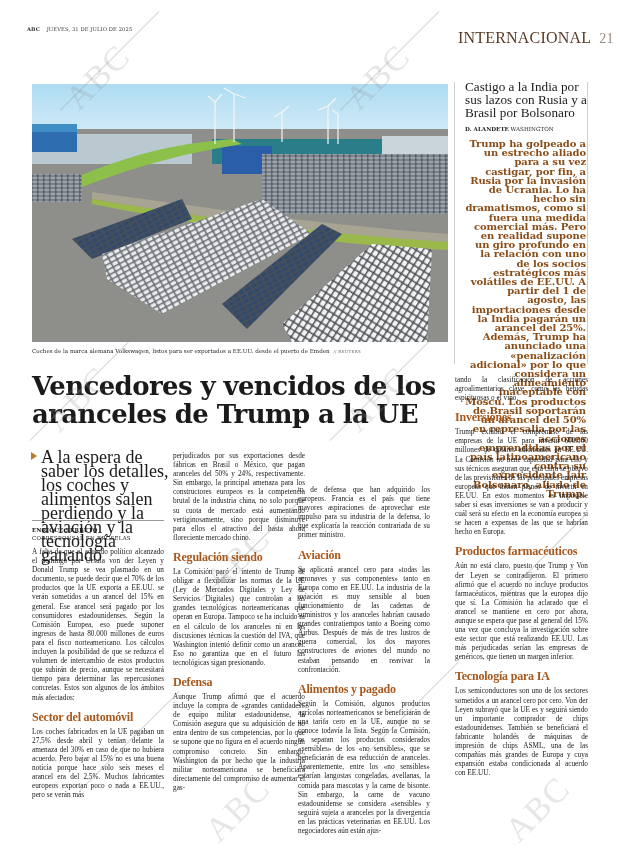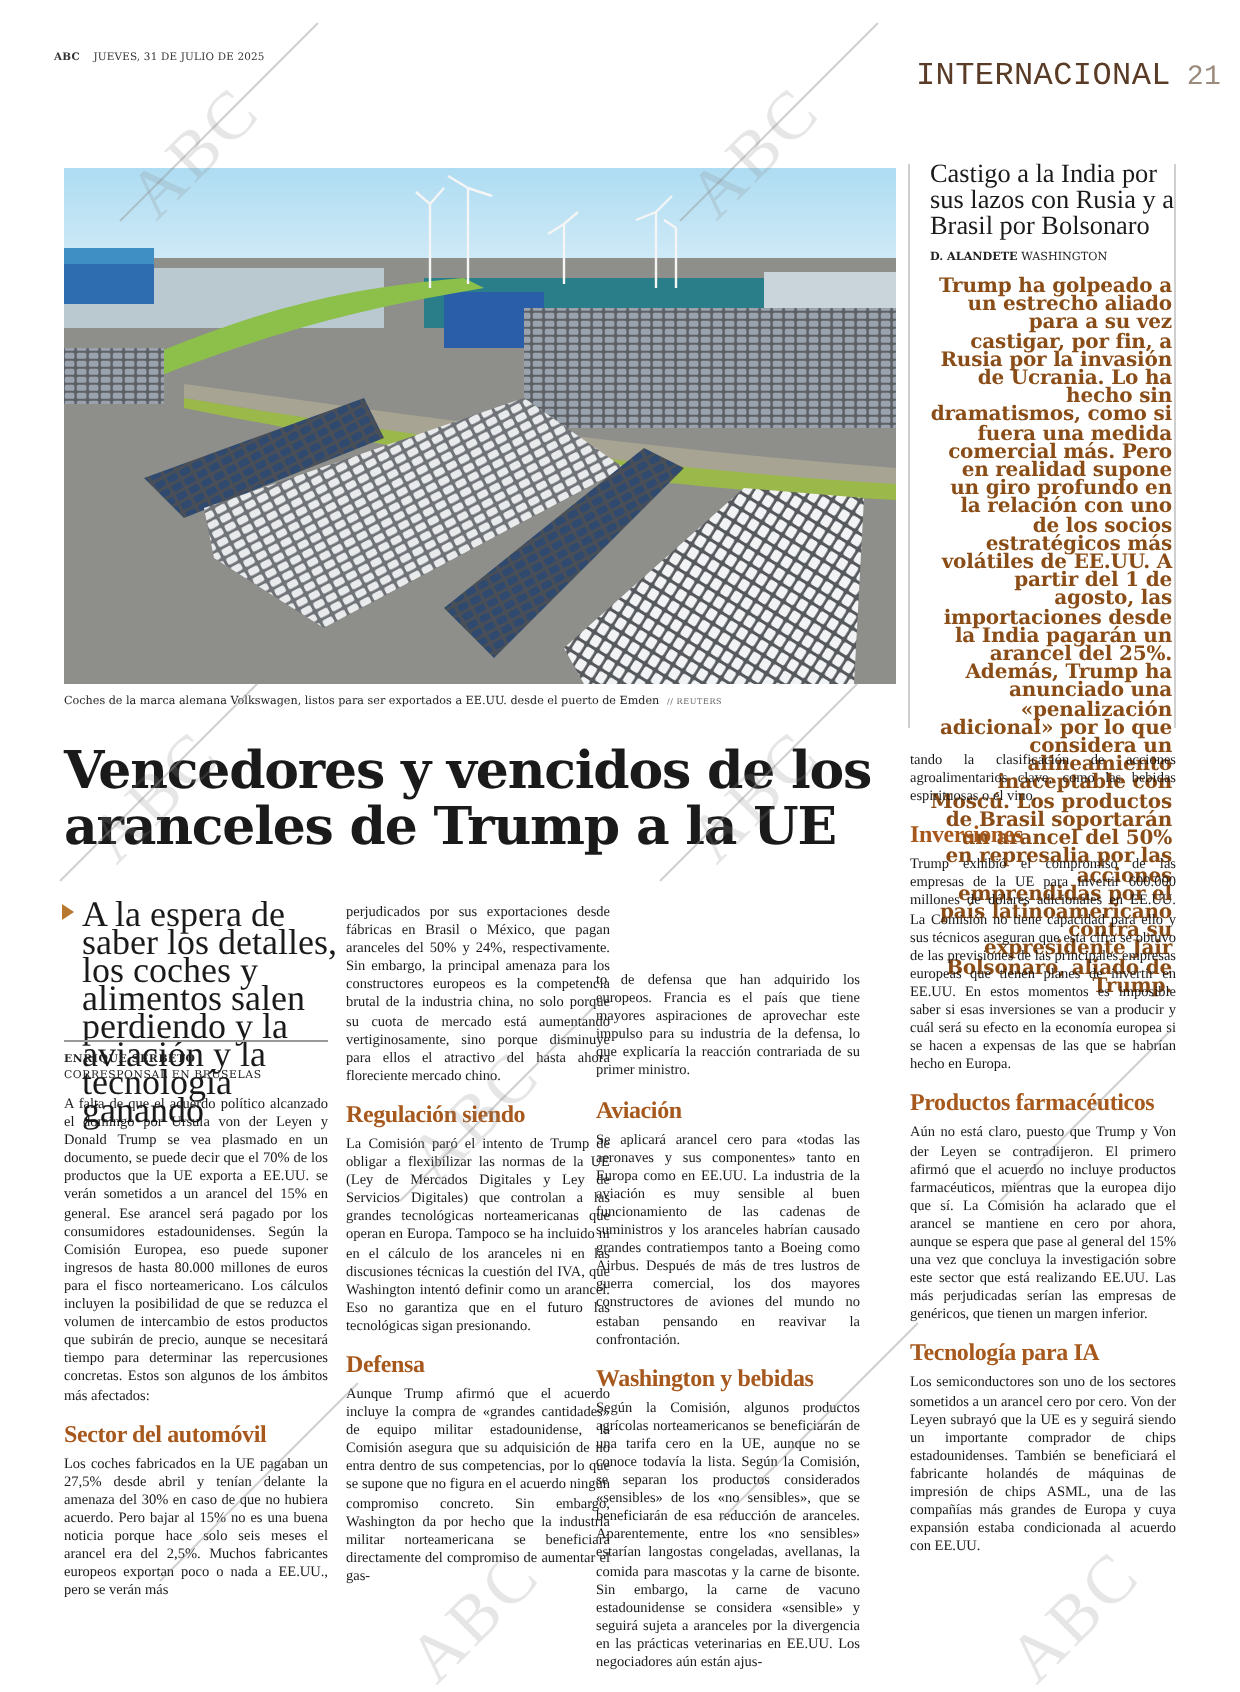--- a/index.html
+++ b/index.html
@@ -1,21 +1,21 @@
 <!DOCTYPE html>
 <html><head>
 <meta charset="utf-8">
 <style>
   * { box-sizing: border-box; margin: 0; padding: 0; }
   html, body { width: 620px; height: 846px; background: #ffffff; overflow: hidden; }
   body { position: relative; font-family: "DejaVu Serif", serif; color: #1a1a1a; }
 
   .hdr-left { position: absolute; left: 27px; top: 26px; font-size: 5.2px; letter-spacing: 0.1px; color: #333; white-space: nowrap; }
   .hdr-left .brand { font-weight: bold; margin-right: 5px; }
-  .hdr-right { position: absolute; left: 458px; top: 29px; font-family: Liberation Mono, monospace; font-size: 16px; color: #5a3b26; letter-spacing: 0.2px; white-space: nowrap; }
+  .hdr-right { position: absolute; left: 458px; top: 29px; font-family: Liberation Serif, serif; font-size: 16px; color: #5a3b26; letter-spacing: 0.2px; white-space: nowrap; }
   .hdr-right .pg { color: #9a8b7c; margin-left: 8px; font-size: 14px; }
 
   .photo { position: absolute; left: 32px; top: 84px; width: 416px; height: 258px; overflow: hidden; }
   .photo svg { display: block; }
   .caption { position: absolute; left: 32px; top: 348px; width: 420px; font-size: 5.6px; color: #222; white-space: nowrap; }
   .caption .credit { font-size: 4px; color: #666; margin-left: 2px; letter-spacing: 0.3px; }
 
   .sidebar-border { position: absolute; left: 454px; top: 82px; width: 134px; height: 282px; border-left: 1px solid #cfcfcf; border-right: 1px solid #cfcfcf; }
   .side-title { position: absolute; left: 465px; top: 80px; width: 122px; font-family: "Liberation Serif", serif; font-size: 13.2px; line-height: 13px; color: #1a1a1a; }
   .side-byline { position: absolute; left: 465px; top: 126px; font-size: 5.6px; color: #222; white-space: nowrap; }
@@ -149,21 +149,21 @@
   <h3>Regulación siendo</h3>
   <p>La Comisión paró el intento de Trump de obligar a flexibilizar las normas de la UE (Ley de Mercados Digitales y Ley de Servicios Digitales) que controlan a las grandes tecnológicas norteamericanas que operan en Europa. Tampoco se ha incluido ni en el cálculo de los aranceles ni en las discusiones técnicas la cuestión del IVA, que Washington intentó definir como un arancel. Eso no garantiza que en el futuro las tecnológicas sigan presionando.</p>
   <h3>Defensa</h3>
   <p>Aunque Trump afirmó que el acuerdo incluye la compra de «grandes cantidades» de equipo militar estadounidense, la Comisión asegura que su adquisición de no entra dentro de sus competencias, por lo que se supone que no figura en el acuerdo ningún compromiso concreto. Sin embargo, Washington da por hecho que la industria militar norteamericana se beneficiará directamente del compromiso de aumentar el gas-</p>
 </div>
 
 <div class="col c3">
   <p>to de defensa que han adquirido los europeos. Francia es el país que tiene mayores aspiraciones de aprovechar este impulso para su industria de la defensa, lo que explicaría la reacción contrariada de su primer ministro.</p>
   <h3>Aviación</h3>
   <p>Se aplicará arancel cero para «todas las aeronaves y sus componentes» tanto en Europa como en EE.UU. La industria de la aviación es muy sensible al buen funcionamiento de las cadenas de suministros y los aranceles habrían causado grandes contratiempos tanto a Boeing como Airbus. Después de más de tres lustros de guerra comercial, los dos mayores constructores de aviones del mundo no estaban pensando en reavivar la confrontación.</p>
-  <h3>Washington y bebidas</h3>
+  <h3>Alimentos y pagado</h3>
   <p>Según la Comisión, algunos productos agrícolas norteamericanos se beneficiarán de una tarifa cero en la UE, aunque no se conoce todavía la lista. Según la Comisión, se separan los productos considerados «sensibles» de los «no sensibles», que se beneficiarán de esa reducción de aranceles. Aparentemente, entre los «no sensibles» estarían langostas congeladas, avellanas, la comida para mascotas y la carne de bisonte. Sin embargo, la carne de vacuno estadounidense se considera «sensible» y seguirá sujeta a aranceles por la divergencia en las prácticas veterinarias en EE.UU. Los negociadores aún están ajus-</p>
 </div>
 
 <div class="col c4">
   <p>tando la clasificación de acciones agroalimentarios clave, como las bebidas espirituosas o el vino.</p>
   <h3>Inversiones</h3>
   <p>Trump exhibió el compromiso de las empresas de la UE para invertir 600.000 millones de dólares adicionales en EE.UU. La Comisión no tiene capacidad para ello y sus técnicos aseguran que esta cifra se obtuvo de las previsiones de las principales empresas europeas que tienen planes de invertir en EE.UU. En estos momentos es imposible saber si esas inversiones se van a producir y cuál será su efecto en la economía europea si se hacen a expensas de las que se habrían hecho en Europa.</p>
   <h3>Productos farmacéuticos</h3>
   <p>Aún no está claro, puesto que Trump y Von der Leyen se contradijeron. El primero afirmó que el acuerdo no incluye productos farmacéuticos, mientras que la europea dijo que sí. La Comisión ha aclarado que el arancel se mantiene en cero por ahora, aunque se espera que pase al general del 15% una vez que concluya la investigación sobre este sector que está realizando EE.UU. Las más perjudicadas serían las empresas de genéricos, que tienen un margen inferior.</p>
   <h3>Tecnología para IA</h3>

